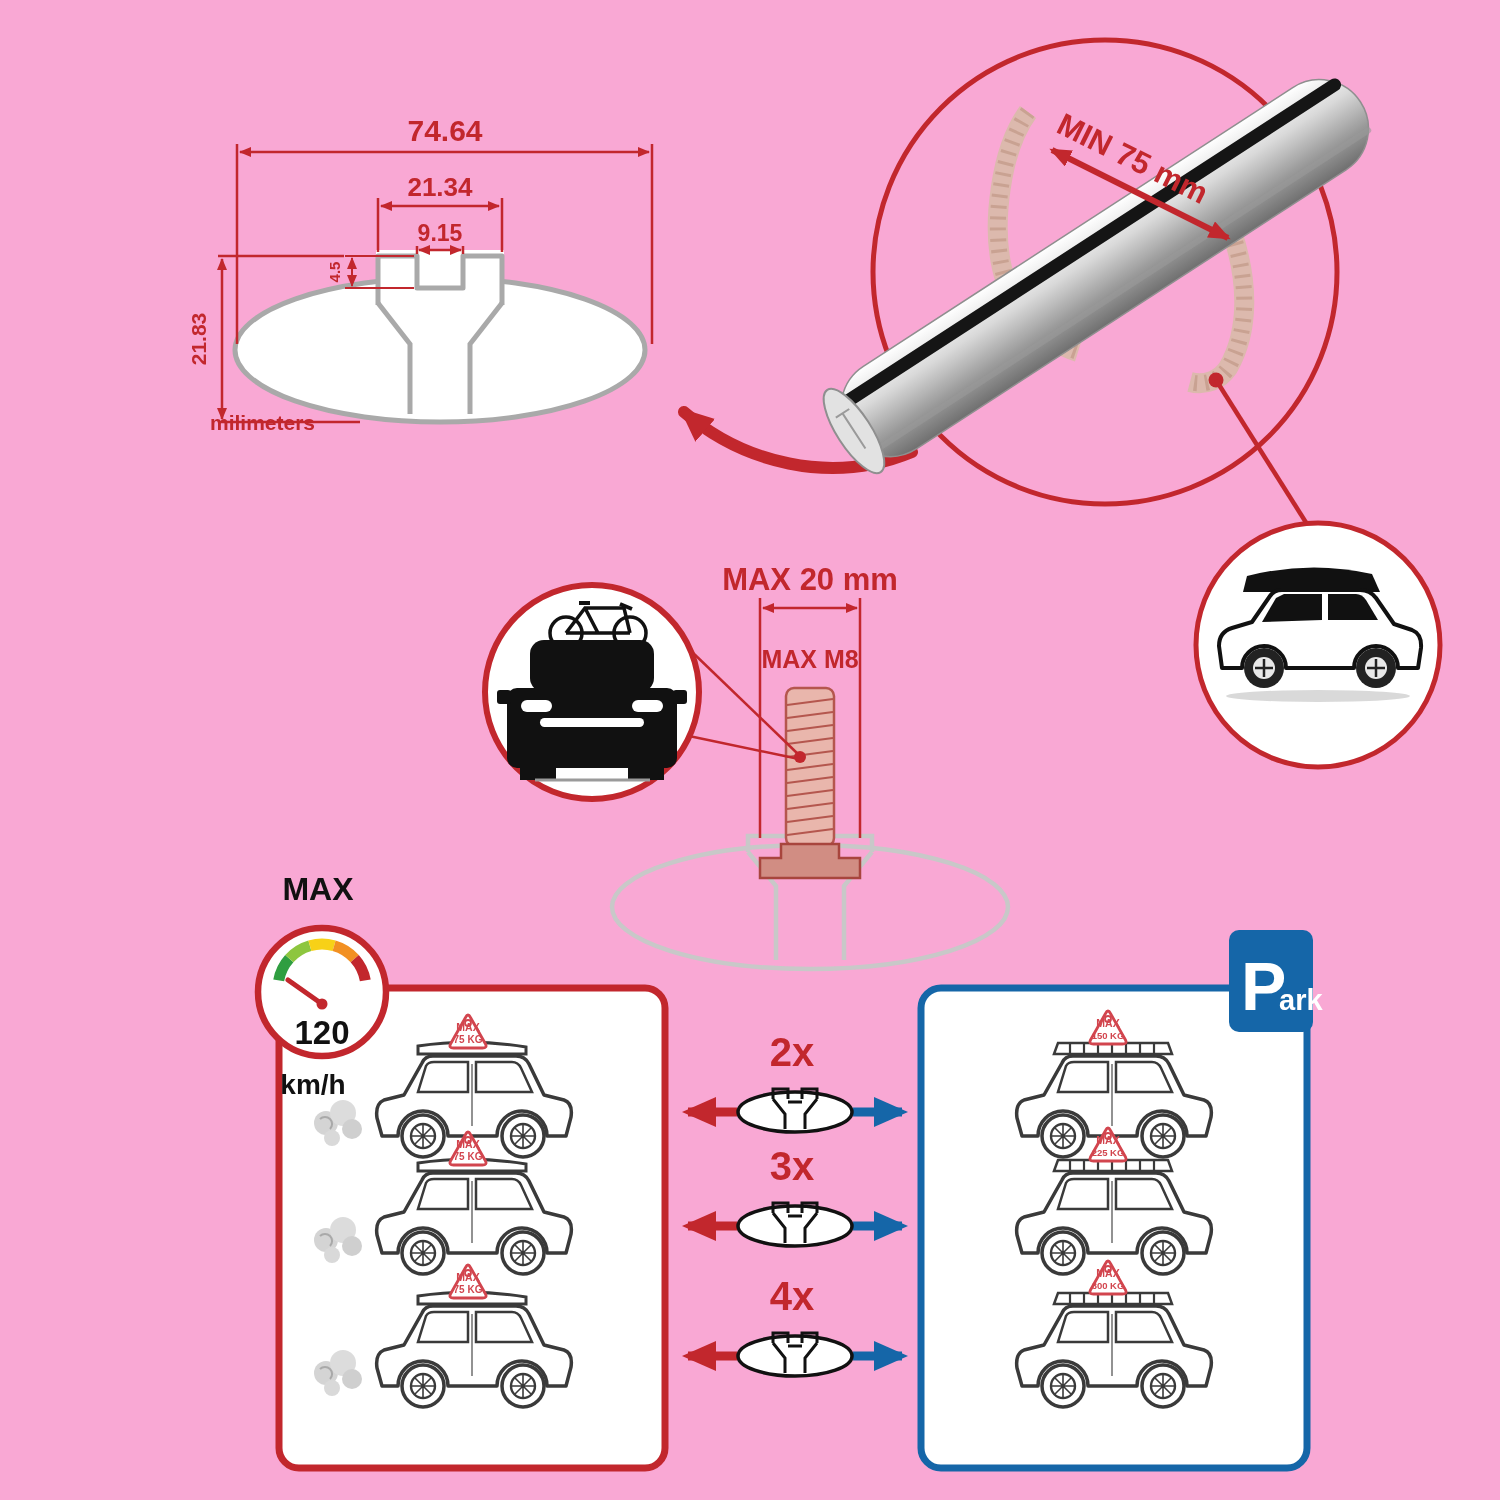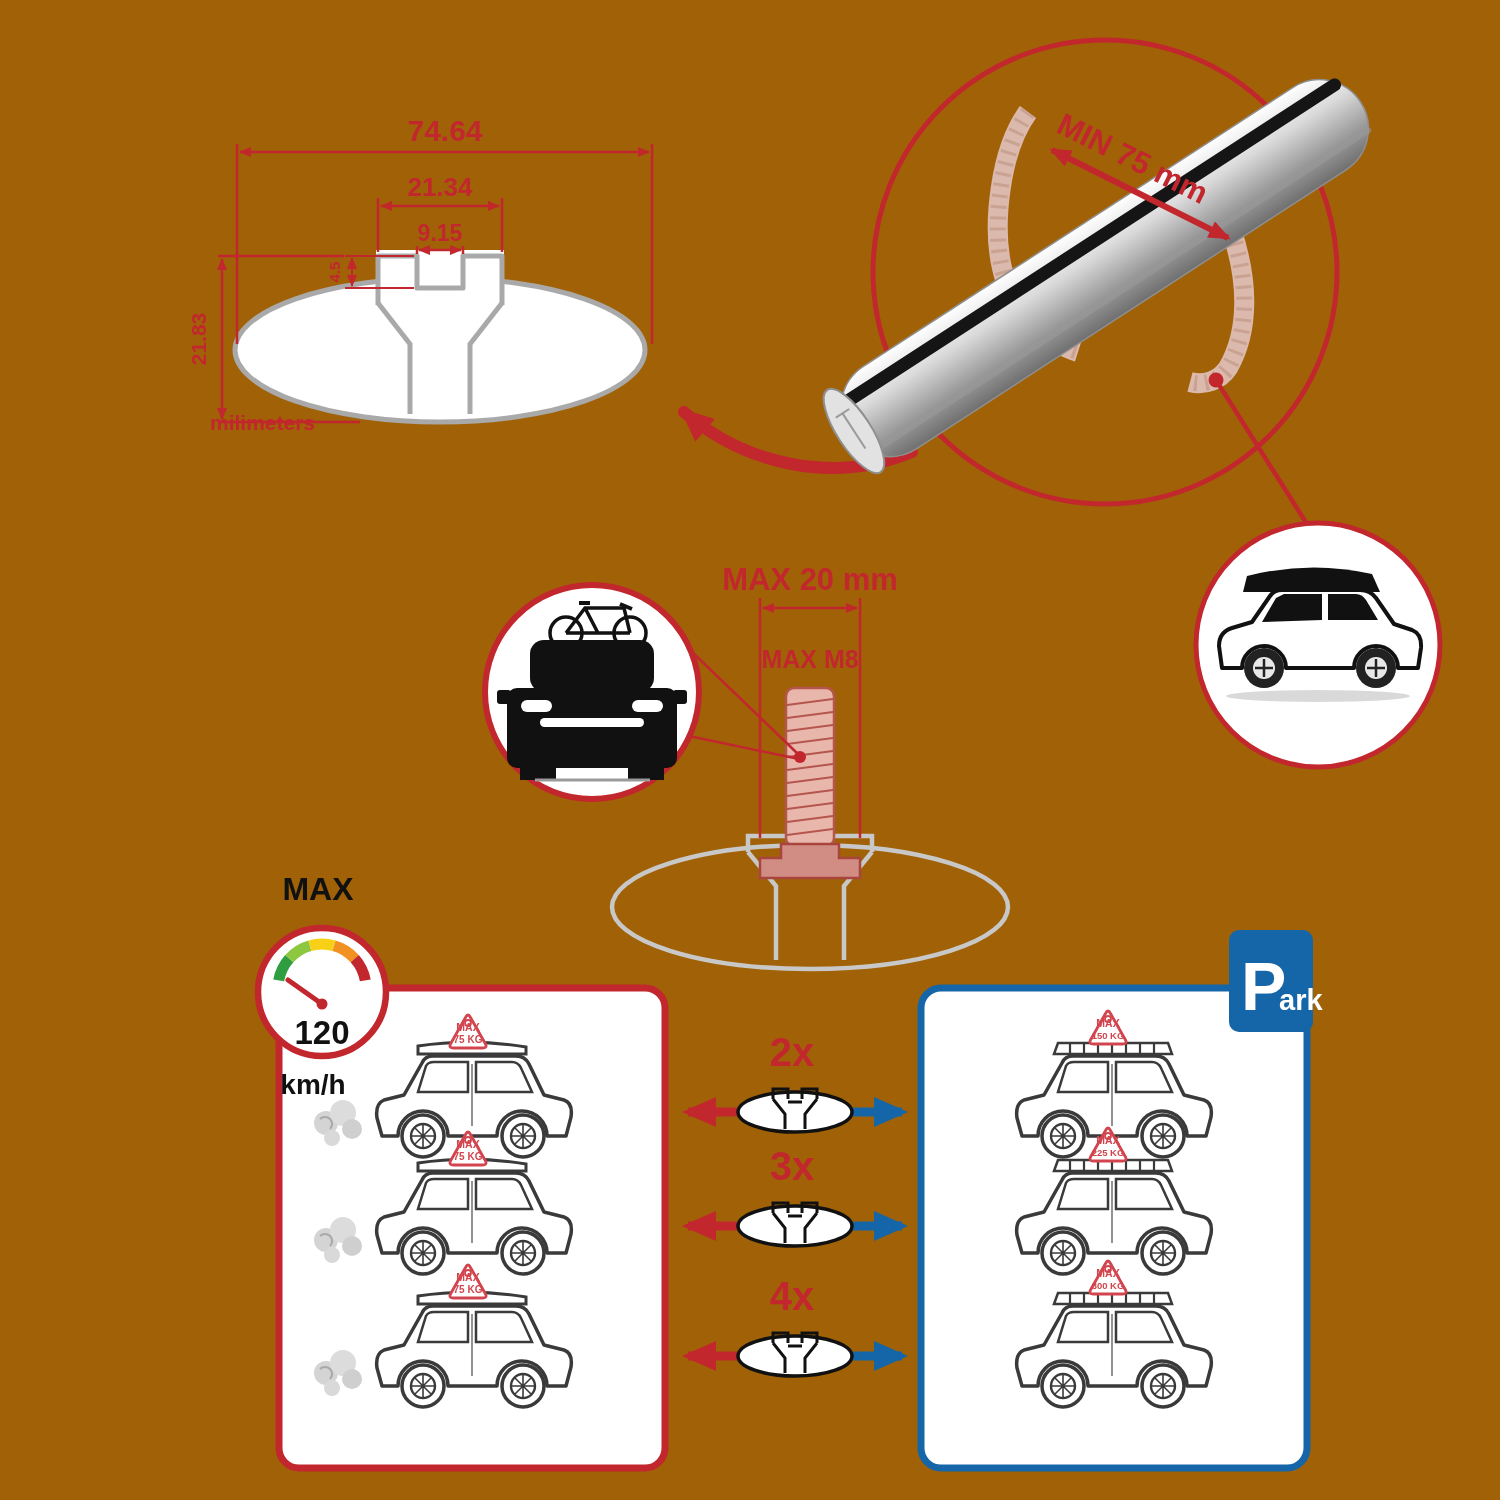--- a/index.html
+++ b/index.html
@@ -1,16 +1,16 @@
 <!DOCTYPE html>
 <html><head>
 <meta charset="utf-8">
 <style>
   html,body { margin:0; padding:0; background:#ffffff; }
-  .stage { position:relative; width:1500px; height:1500px; background:#a16207; overflow:hidden; }
+  .stage { position:relative; width:1500px; height:1500px; background:#f9a8d4; overflow:hidden; }
   svg { display:block; }
   text { font-family:"Liberation Sans", sans-serif; }
   .dim { fill:#c2272d; font-weight:700; }
   .blk { fill:#111111; font-weight:700; }
   .tag-t { fill:#d2454e; font-weight:700; }
   .white-t { fill:#ffffff; font-weight:700; }
 </style>
 </head>
 <body>
 

